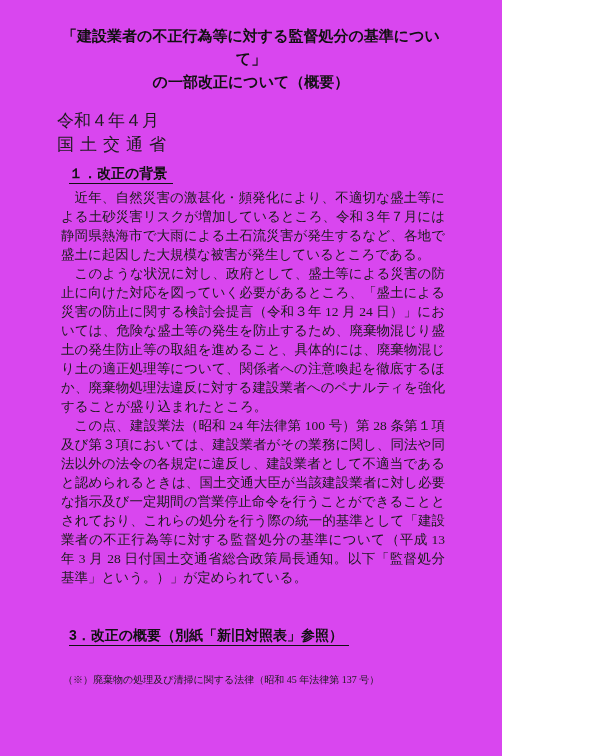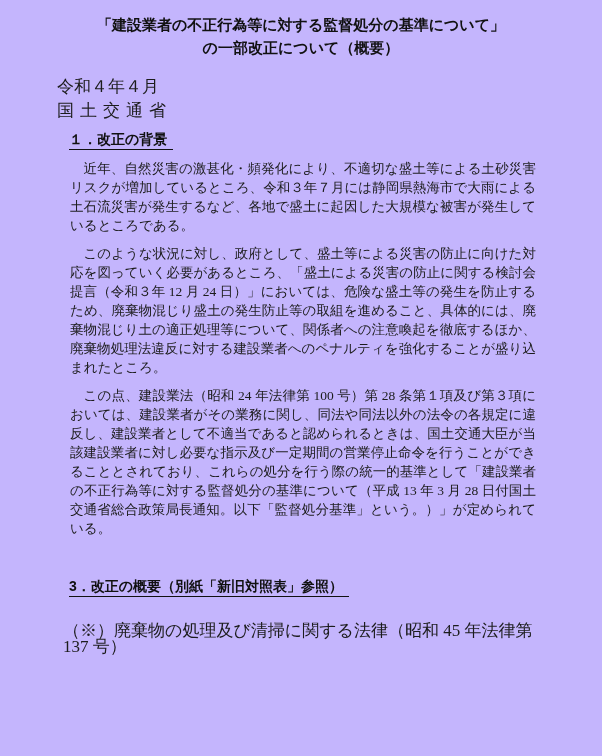--- a/index.html
+++ b/index.html
@@ -10,24 +10,24 @@
   body {
     width: 602px;
     height: 756px;
     overflow: hidden;
     color: #1c1c1c;
     font-family: "Liberation Serif", "DejaVu Serif", serif;
     -webkit-font-smoothing: antialiased;
   }
   .page {
     box-sizing: border-box;
-    width: 602px;
+    width: 502px;
     height: 756px;
-    padding: 13px 57px 0 57px;
-    background: #c4b5fd;
+    padding: 24px 57px 0 57px;
+    background: #d946ef;
   }
   .doc-title {
     text-align: center;
     font-family: "Liberation Sans", "DejaVu Sans", sans-serif;
     font-weight: bold;
     font-size: 15px;
     line-height: 23px;
     color: #111111;
   }
   .byline {
@@ -58,26 +58,26 @@
   .sec1 { margin-top: 8px; }
   .sec2 { margin-top: 40px; }
   .body-text {
     margin: 4px 0 0 4px;
     font-size: 13.5px;
     line-height: 19px;
     text-align: justify;
     text-justify: inter-character;
   }
   .body-text p {
-    margin: 9px;
+    margin: 0;
     text-indent: 1em;
   }
   .footnote {
     margin: 26px 0 16px 6px;
-    font-size: 17px;
+    font-size: 10px;
     line-height: 16px;
     color: #1c1c1c;
   }
 </style>
 </head>
 <body>
 
 <div class="page">
 
   <div class="doc-title">

